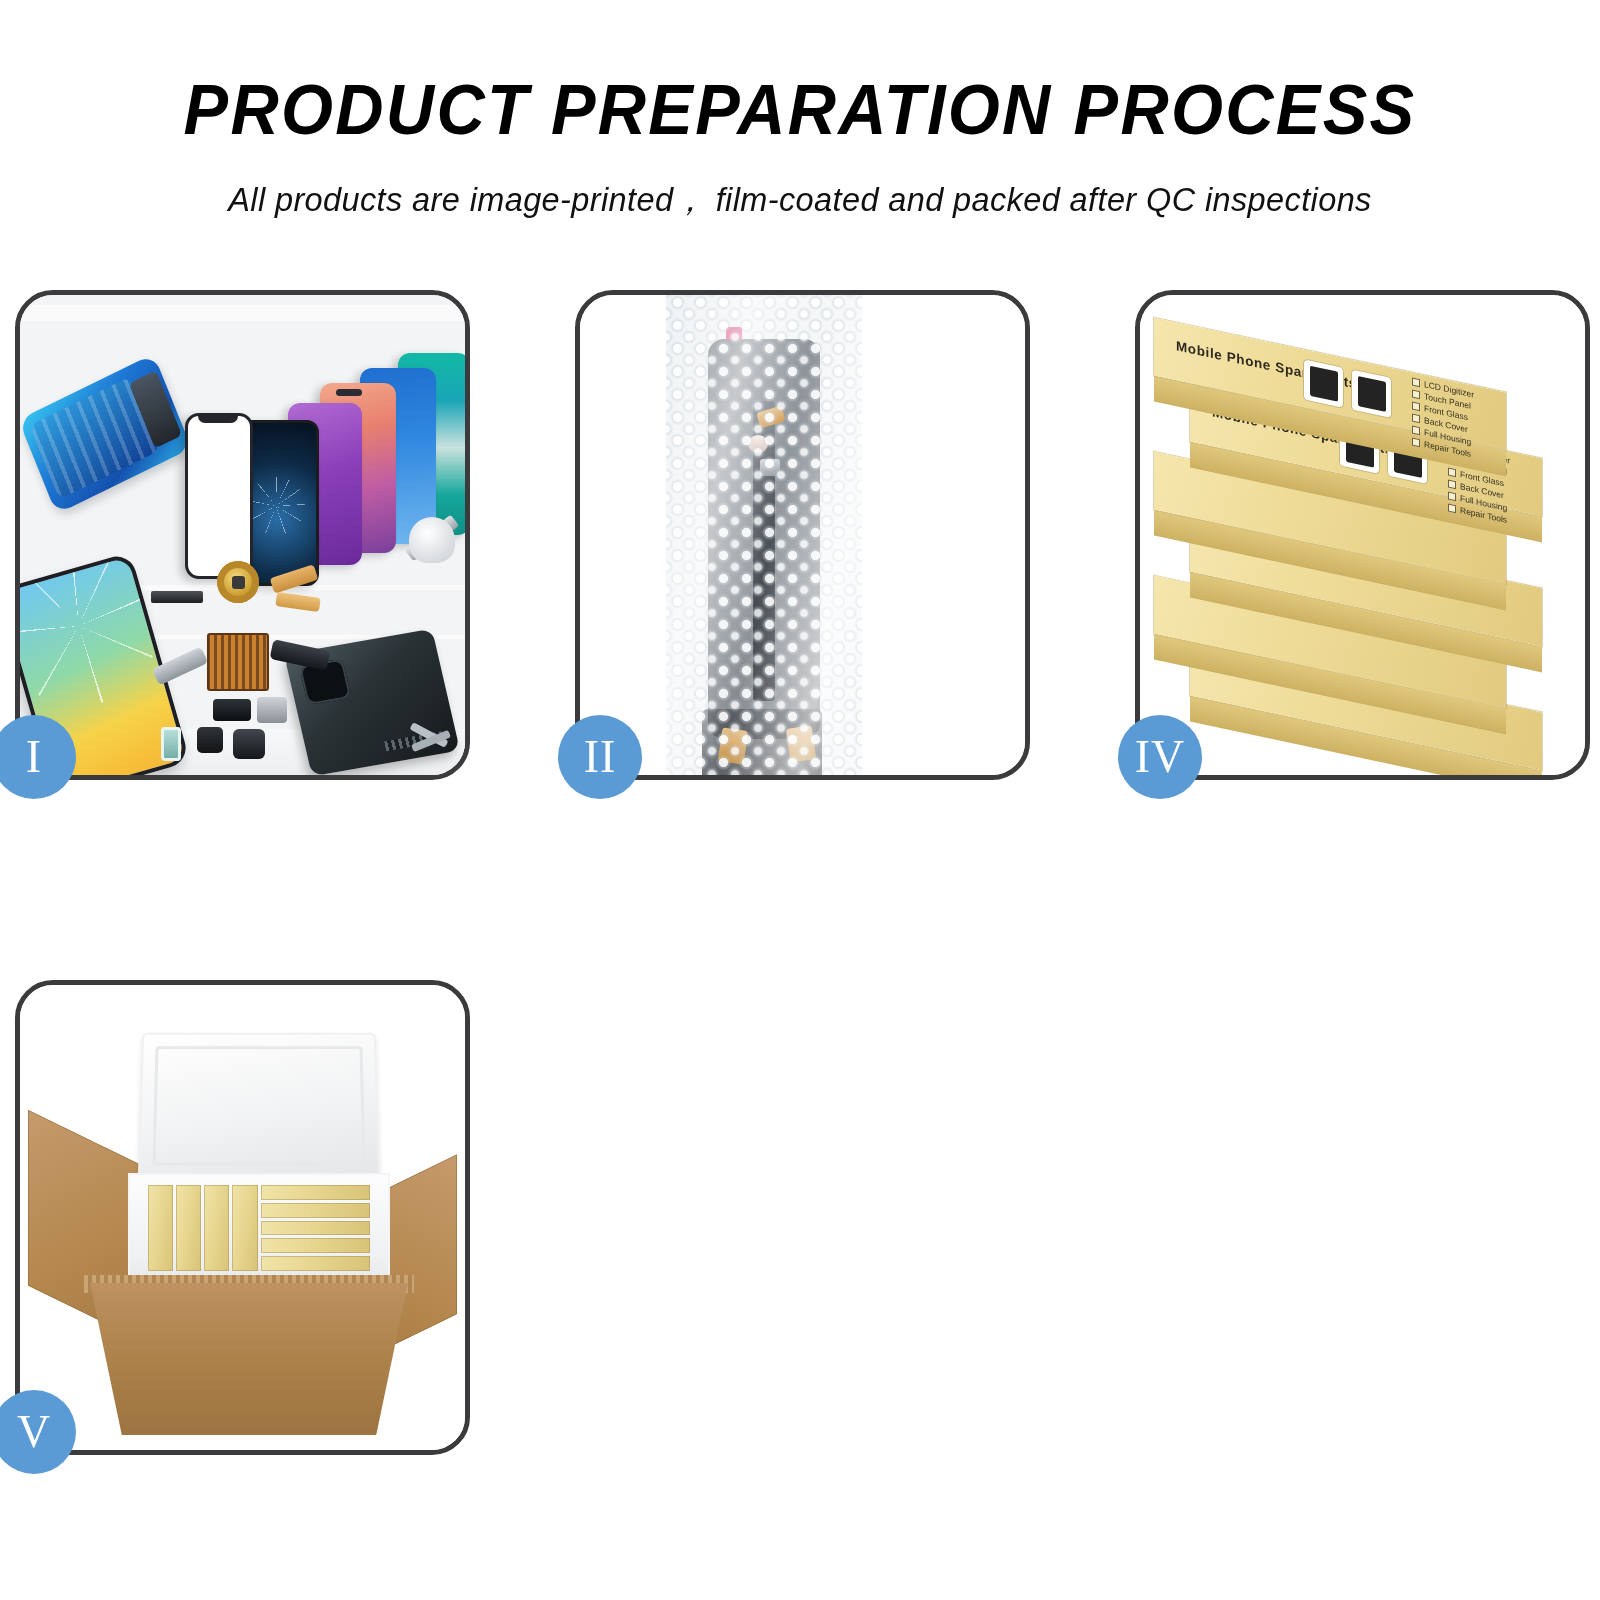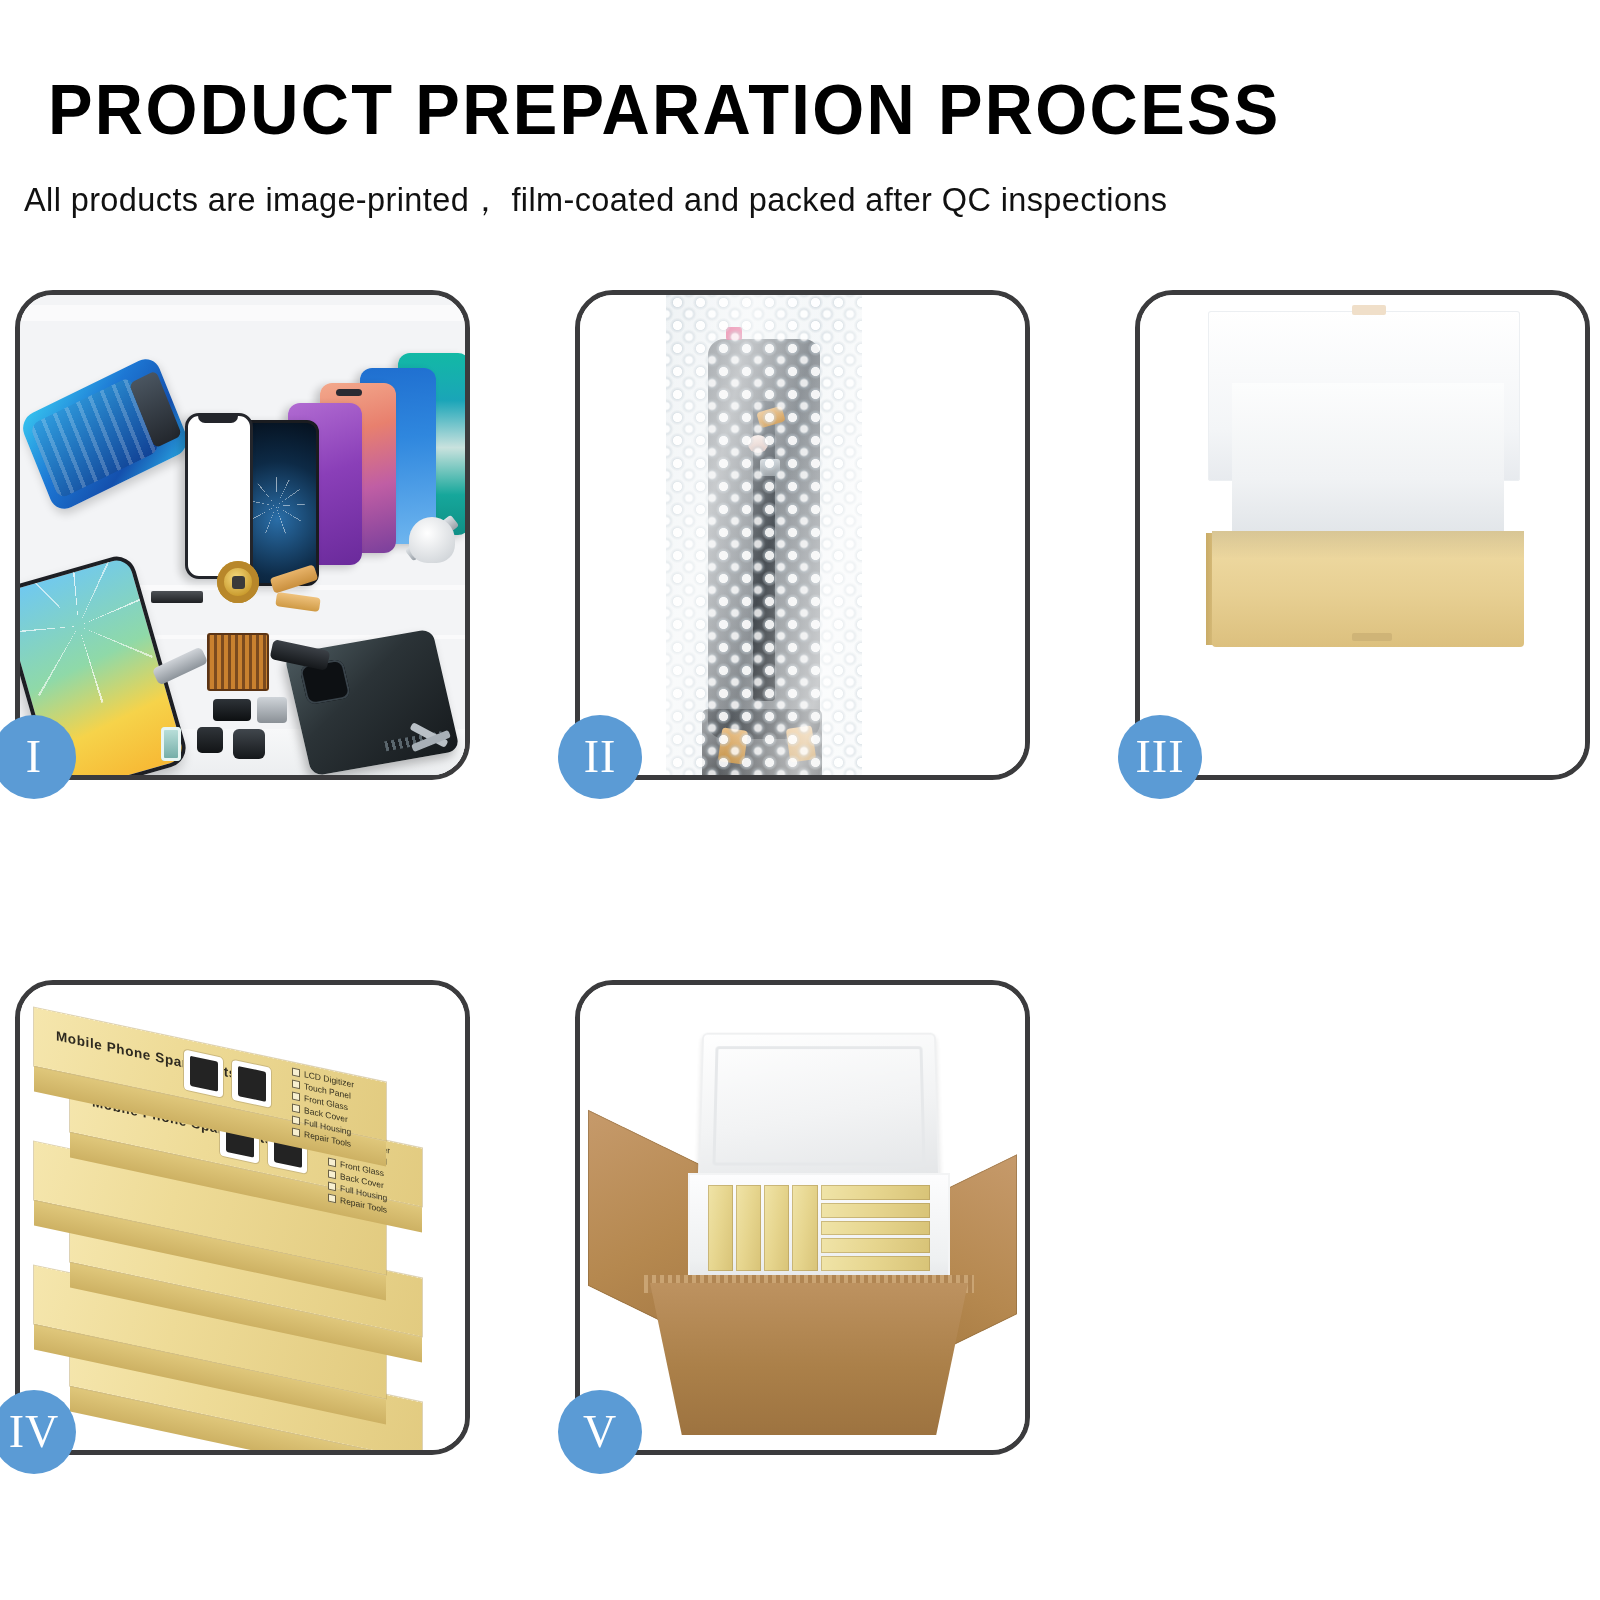--- a/index.html
+++ b/index.html
@@ -11,23 +11,24 @@
     width: 1600px;
     height: 1600px;
     font-family: "Liberation Sans", sans-serif;
     overflow: hidden;
     position: relative;
   }
 
   
   .header {
     width: 100%;
-    text-align: left;
+    text-align: center;
     padding-top: 74px;
     box-sizing: border-box;
+    font-style: italic;
   }
   .page-title {
     font-family: "Liberation Sans Narrow", "Liberation Sans", sans-serif;
     font-size: 71px;
     font-weight: 700;
     letter-spacing: 2.5px;
     color: #000000;
     line-height: 1;
     margin: 0;
     transform: scaleX(0.94);
@@ -540,33 +541,20 @@
         <div class="p2-foot1"></div>
         <div class="p2-foot2"></div>
         <div class="p2-tape"></div>
         <div class="p2-bubbles"></div>
         <div class="p2-sheen"></div>
       </div>
     </div>
     <div class="badge">II</div>
   </div>
 
-  <div class="card">
-    <div class="card-media panel3">
-      <div class="p3-lid"></div>
-      <div class="p3-liner"></div>
-      <div class="p3-bubble"></div>
-      <div class="p3-boxleft"></div>
-      <div class="p3-boxright"></div>
-      <div class="p3-boxfront">
-        <div class="p3-tab"></div>
-      </div>
-    </div>
-    <div class="badge">III</div>
-  </div>
 
   <div class="card">
     <div class="card-media panel4">
       <div class="p4-stack">
 
         <div class="gbox gb6 plain">
           <div class="top"></div>
             <div class="side"></div>
         </div>
         <div class="gbox gb5 plain">

